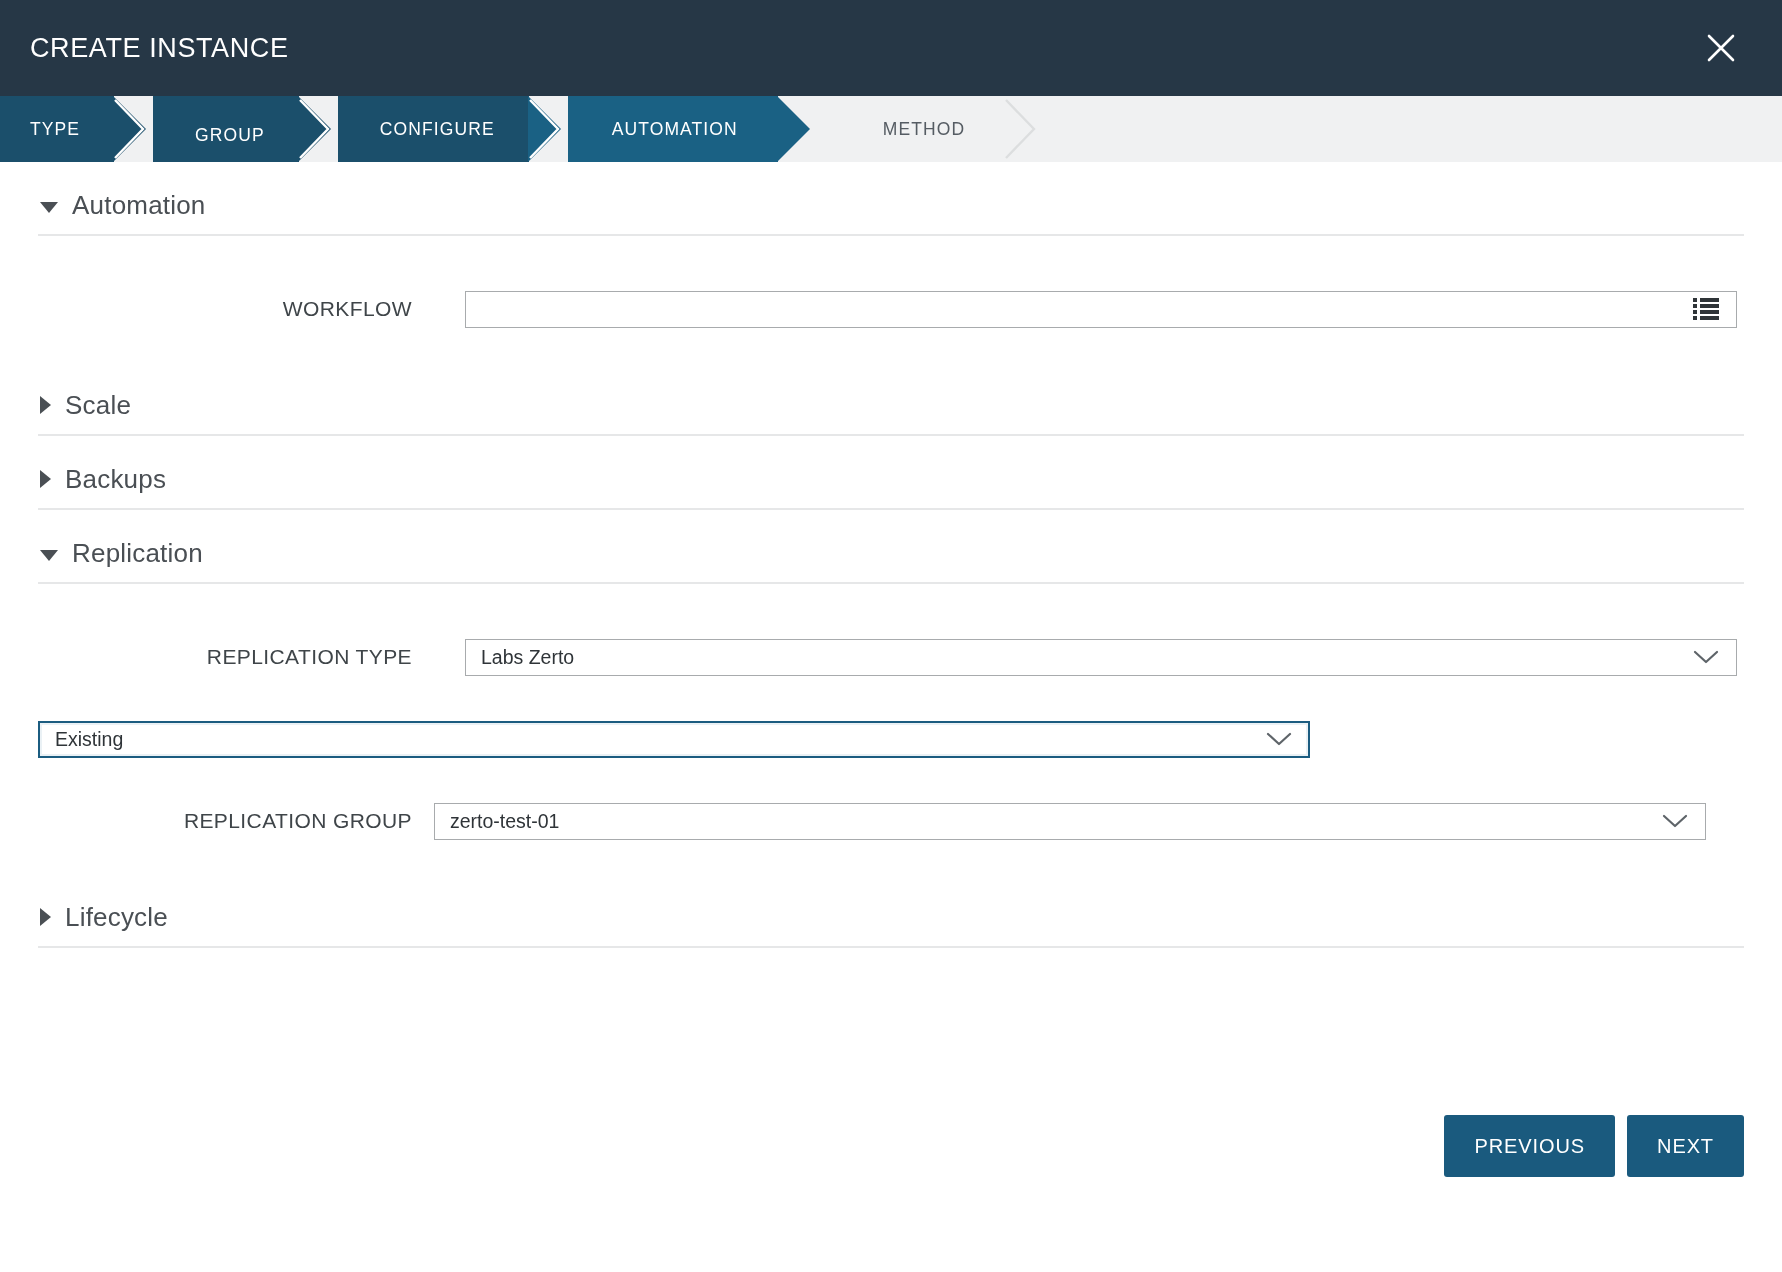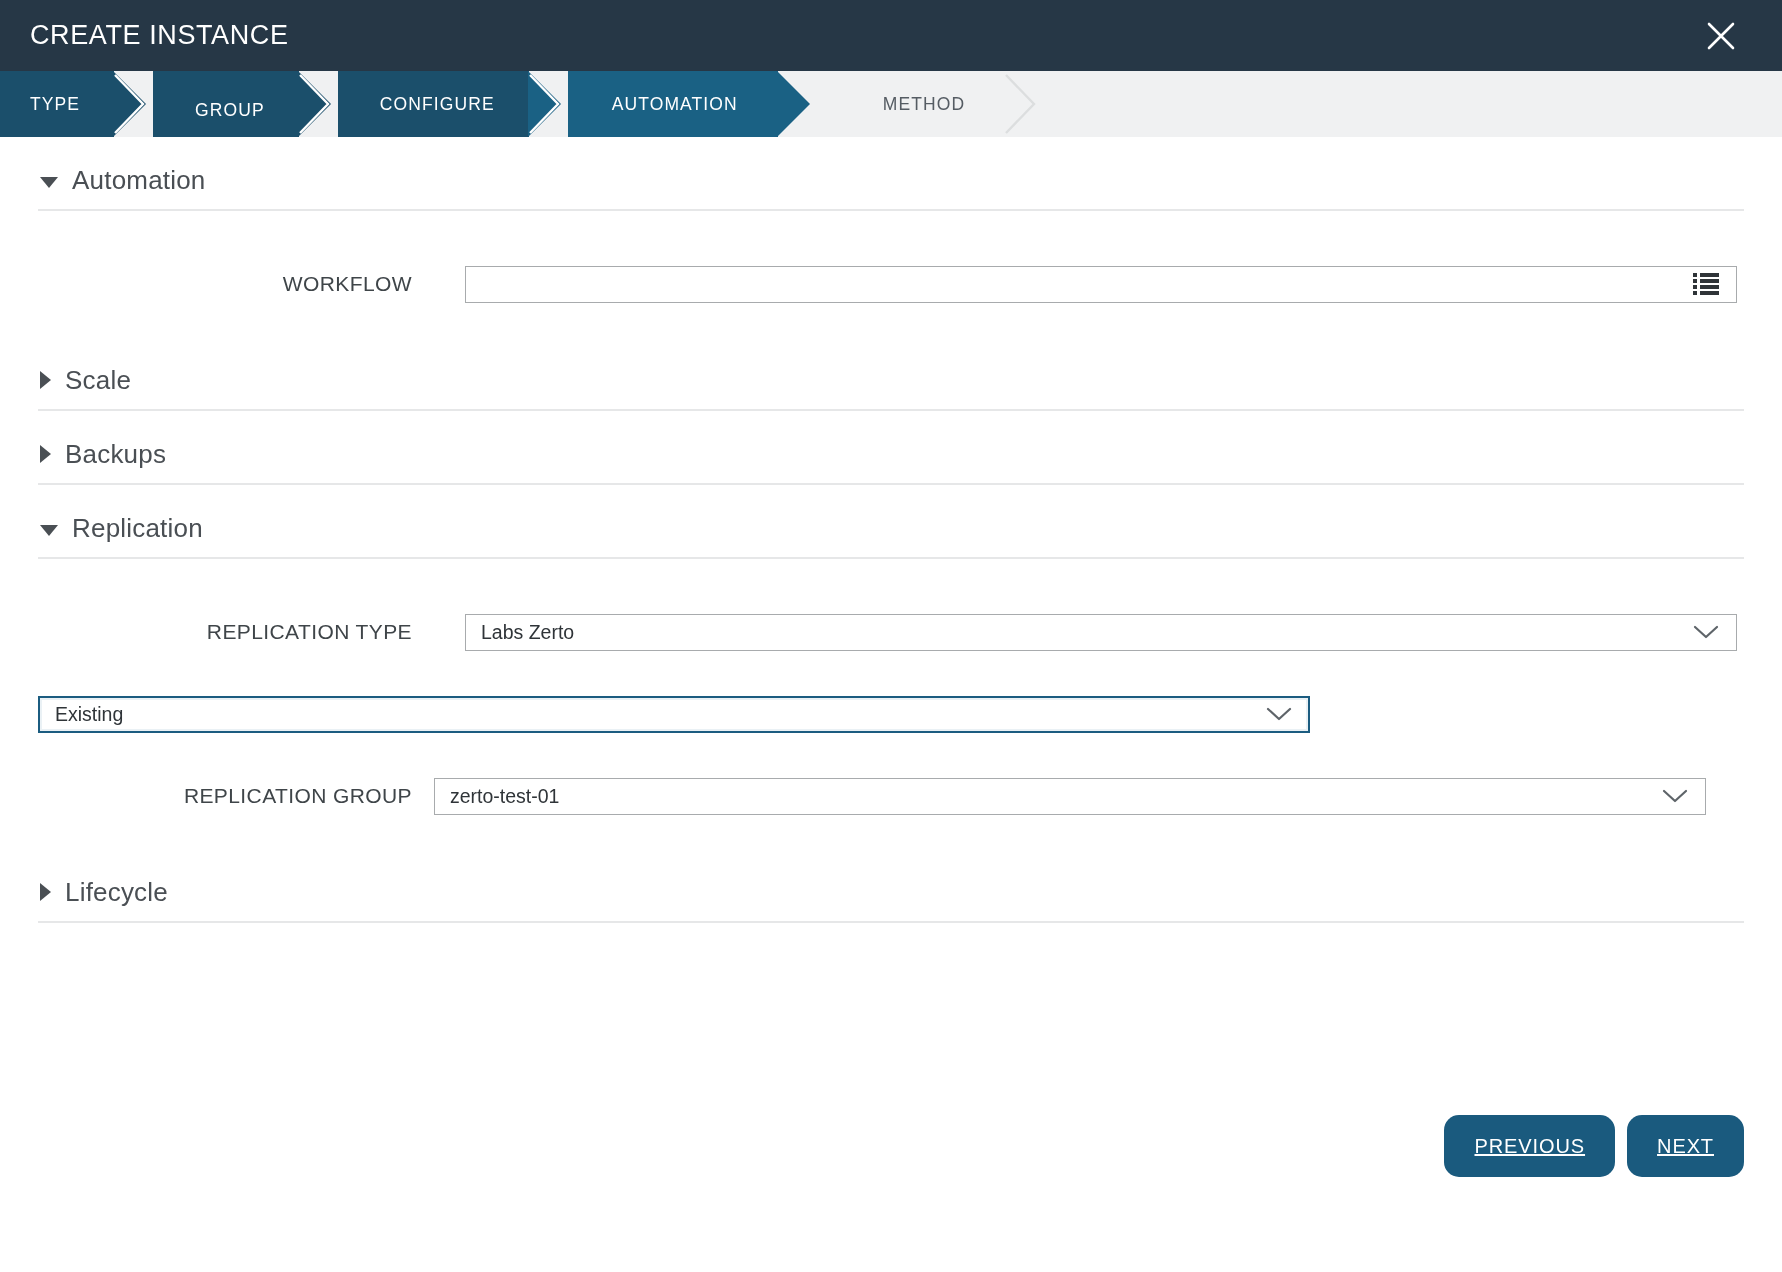--- a/index.html
+++ b/index.html
@@ -15,21 +15,21 @@
   .wizard {
     position: relative;
     width: 1782px;
     height: 1272px;
     background: #ffffff;
     overflow: hidden;
   }
 
   
   .wizard-header {
-    height: 71px;
+    height: 96px;
     background: #263746;
     display: flex;
     align-items: center;
     justify-content: space-between;
     padding: 0 34px 0 30px;
   }
   .wizard-title {
     color: #ffffff;
     font-size: 27px;
     letter-spacing: 0.6px;
@@ -207,29 +207,28 @@
     display: flex;
     align-items: center;
     justify-content: flex-end;
     gap: 12px;
     padding: 0 38px 52px 0;
   }
   .btn {
     background: #1a5a7e;
     color: #ffffff;
     border: none;
-    border-radius: 15px;
+    border-radius: 3px;
     font-family: "Liberation Sans", sans-serif;
     font-size: 20px;
     letter-spacing: 0.9px;
     height: 62px;
     padding: 0 30px;
     cursor: pointer;
     text-transform: uppercase;
-    text-decoration: underline;
   }
   .btn.next { padding: 0 30px; }
 </style>
 </head>
 <body>
 
 <div class="wizard">
 
   <div class="wizard-header">
     <div class="wizard-title">CREATE INSTANCE</div>

